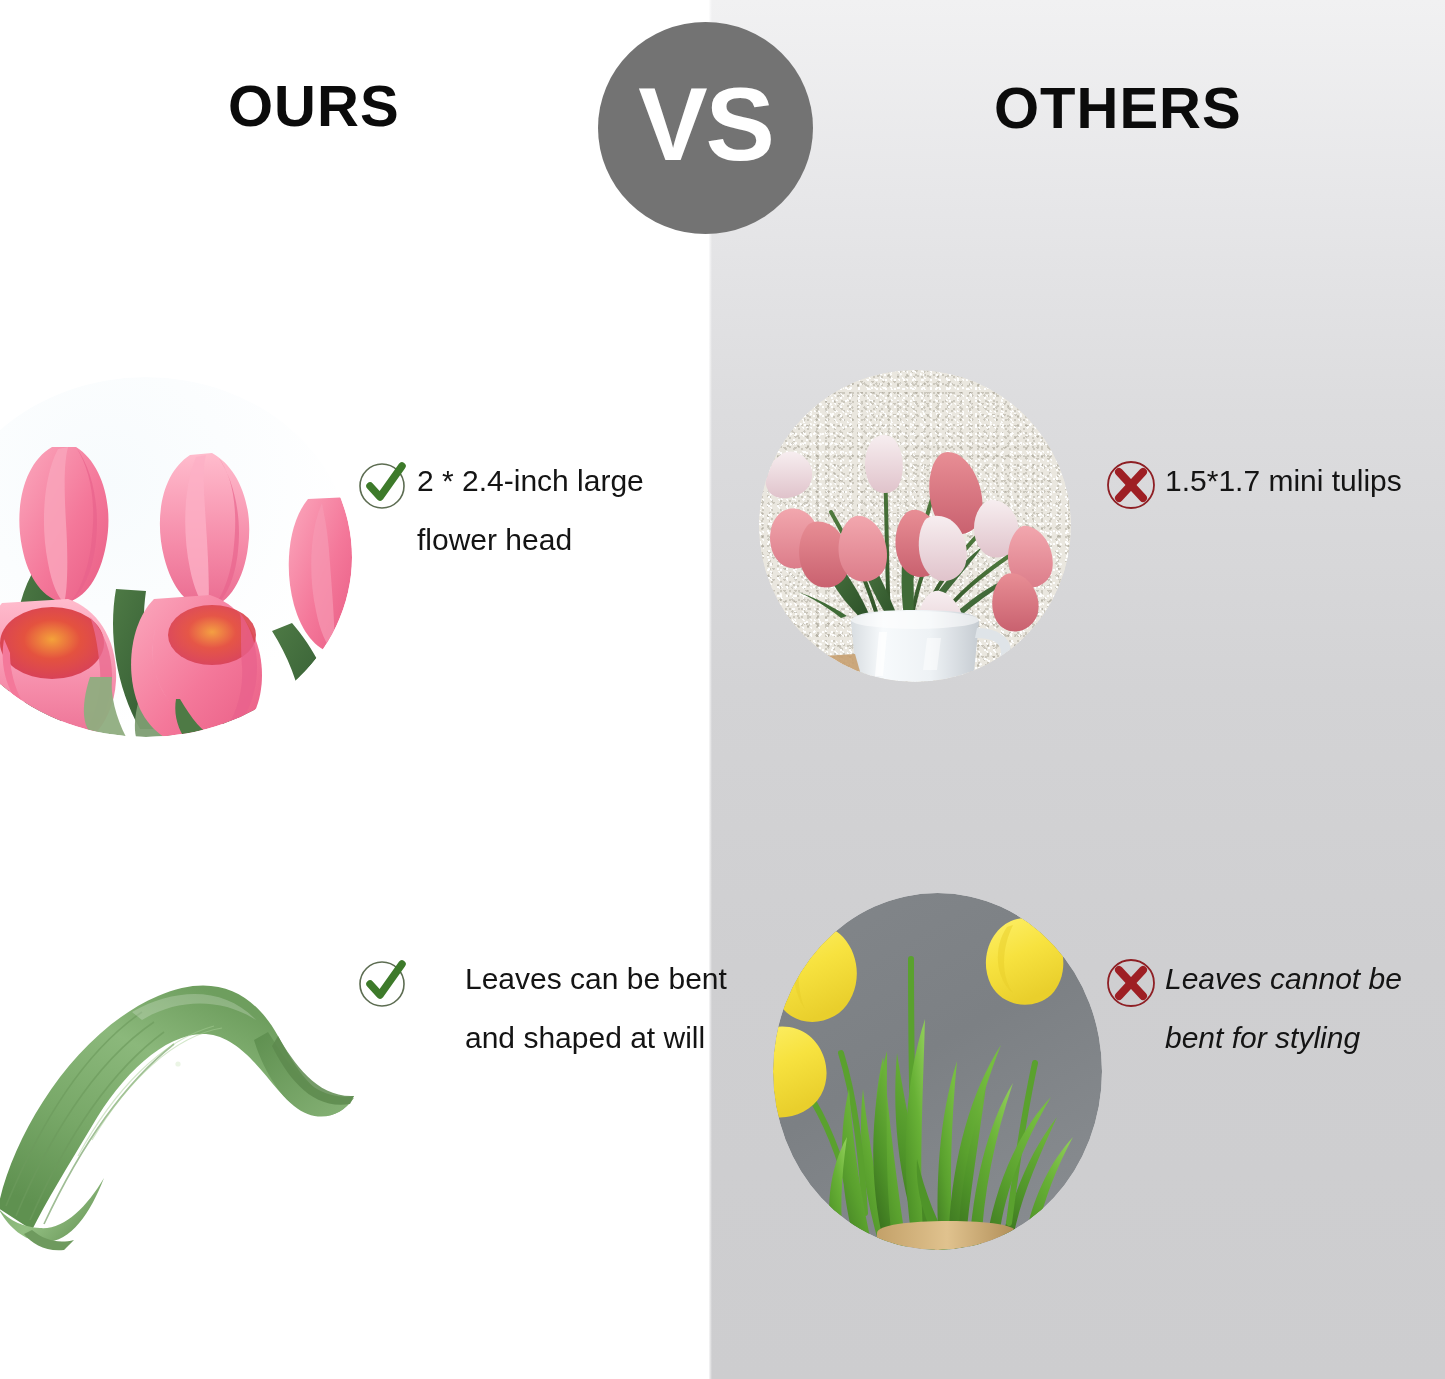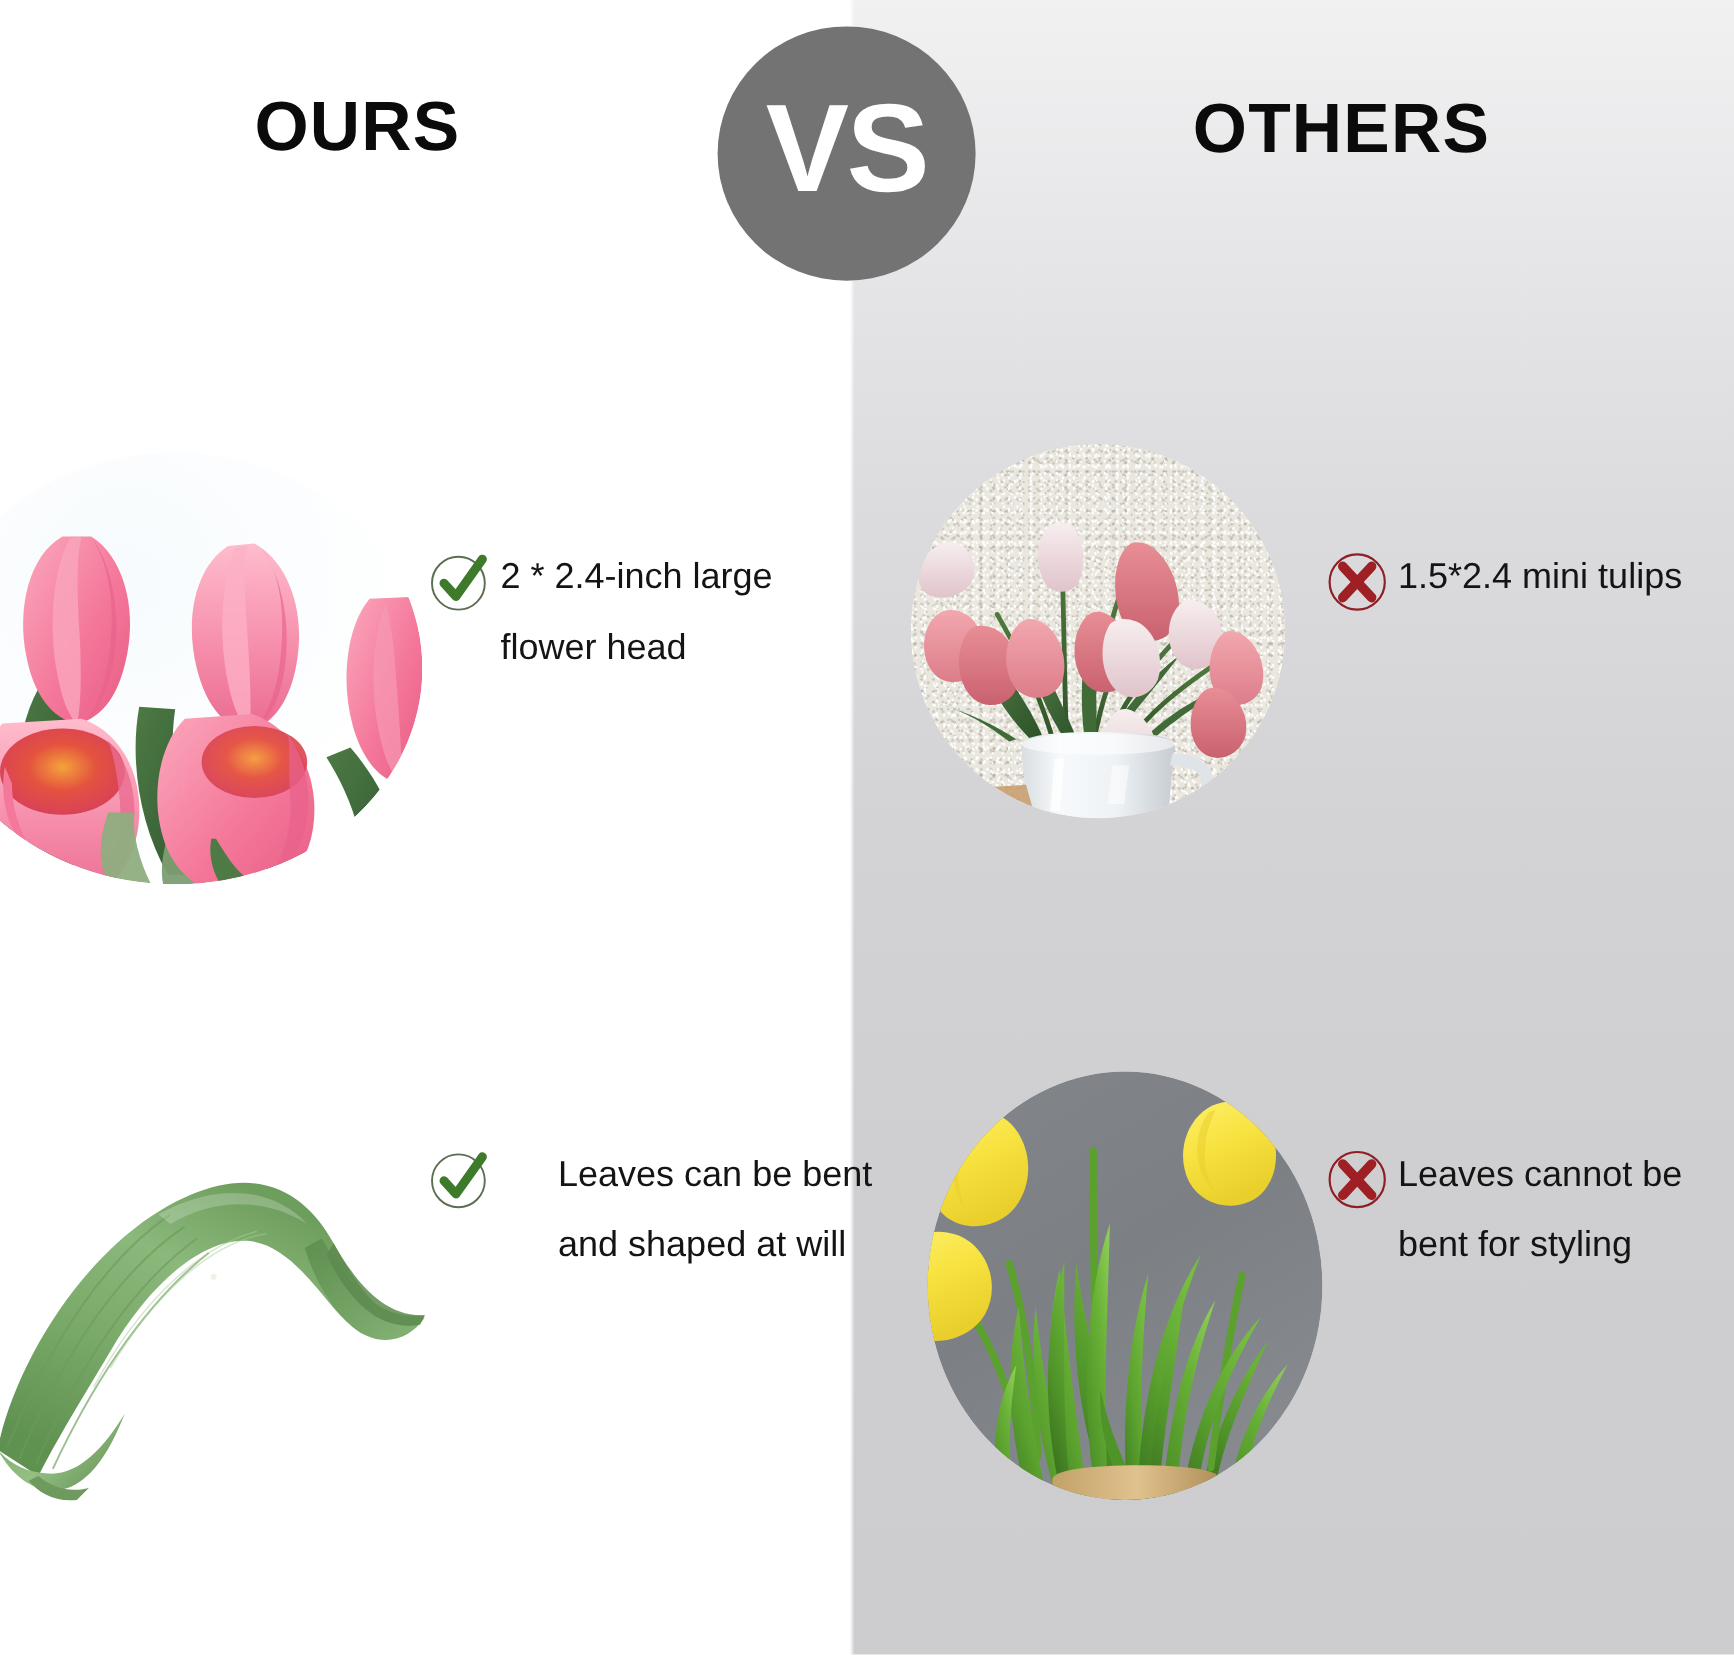--- a/index.html
+++ b/index.html
@@ -39,21 +39,21 @@
   }
 
   
   .heading {
     position: absolute;
     font-weight: bold;
     color: #0b0b0b;
     letter-spacing: 1px;
     white-space: nowrap;
   }
-  #ours-title  { left: 212px; top: 72px;  font-size: 58px; }
+  #ours-title  { left: 228px; top: 72px;  font-size: 58px; }
   #others-title{ left: 994px; top: 74px;  font-size: 58px; }
 
   
   #vs-badge {
     position: absolute;
     left: 598px; top: 22px;
     width: 215px; height: 212px;
     border-radius: 50%;
     background: #737373;
     display: flex;
@@ -88,21 +88,21 @@
     margin-left: 7px;
     max-width: 270px;
   }
   #feat-ours-1   { left: 356px;  top: 452px; }
   #feat-ours-1 .feature-text { max-width: 250px; }
   #feat-others-1 { left: 1104px; top: 452px; }
   #feat-others-1 .feature-text { max-width: 260px; }
   #feat-ours-2   { left: 356px;  top: 950px; gap: 48px; }
   #feat-ours-2 .feature-text { max-width: 270px; }
   #feat-others-2 { left: 1104px; top: 950px; }
-  #feat-others-2 .feature-text { max-width: 250px; }
+  #feat-others-2 .feature-text { max-width: 250px; font-style: italic; }
 
   
   .media {
     position: absolute;
     overflow: hidden;
   }
   .circle-mask { border-radius: 50%; }
 
   
   #photo-pink-tulips {
@@ -355,21 +355,21 @@
   </div>
 
   <div class="feature" id="feat-others-1">
     <span class="icon-wrap">
       <svg width="54" height="54" viewBox="0 0 54 54">
         <circle cx="27" cy="27" r="23" fill="none" stroke="#8e1f24" stroke-width="1.8"></circle>
         <path d="M15 14 L39 40" stroke="#9e1f24" stroke-width="8" stroke-linecap="round"></path>
         <path d="M39 14 L15 40" stroke="#9e1f24" stroke-width="8" stroke-linecap="round"></path>
       </svg>
     </span>
-    <span class="feature-text">1.5*2.4 mini tulips</span>
+    <span class="feature-text">1.5*1.7 mini tulips</span>
   </div>
 
   <div class="media" id="photo-bent-leaf">
     <svg width="390" height="330" viewBox="0 0 390 330">
       <defs>
         <linearGradient id="bl1" x1="0.1" y1="0.9" x2="0.7" y2="0.1">
           <stop offset="0%" stop-color="#5f9150"></stop>
           <stop offset="35%" stop-color="#78a868"></stop>
           <stop offset="70%" stop-color="#8bb87b"></stop>
           <stop offset="100%" stop-color="#6e9e5e"></stop>

